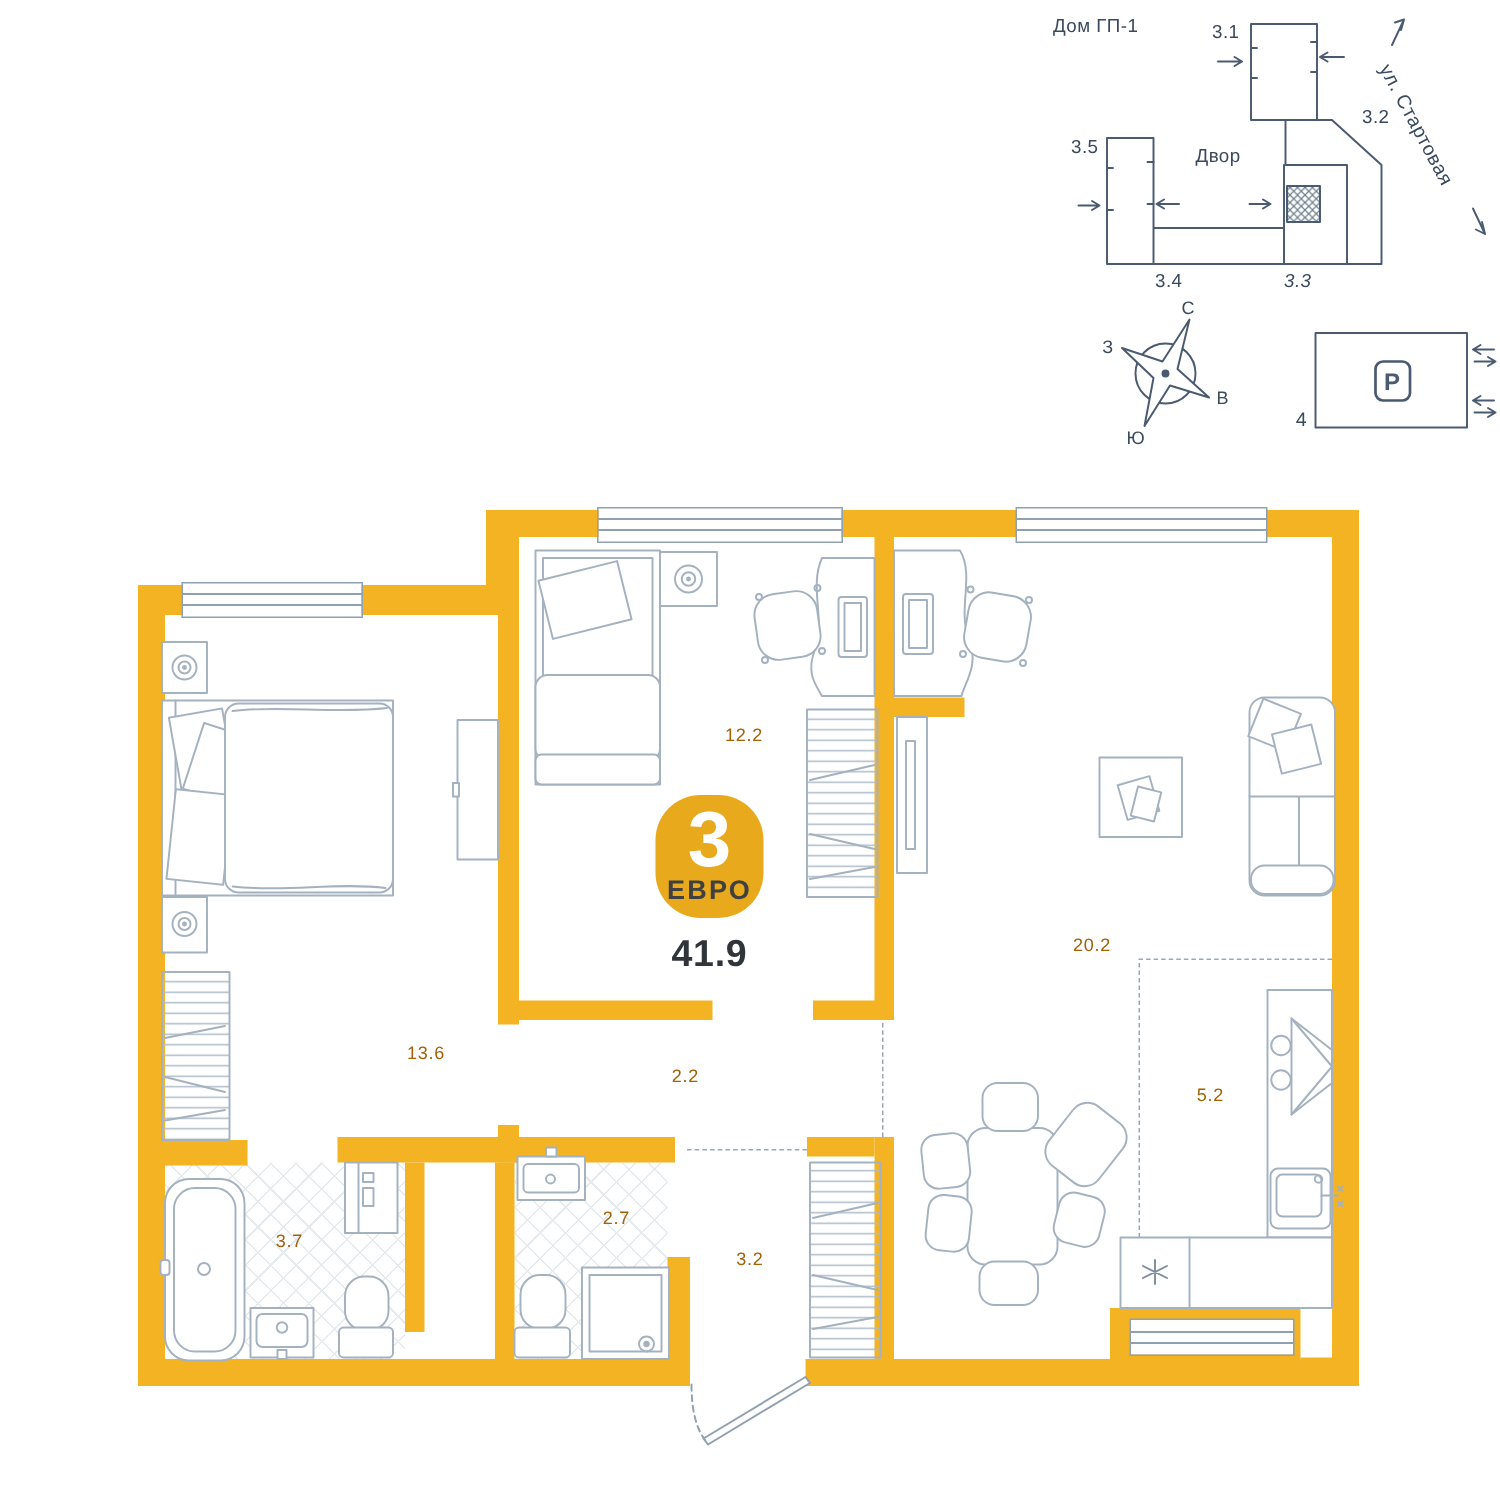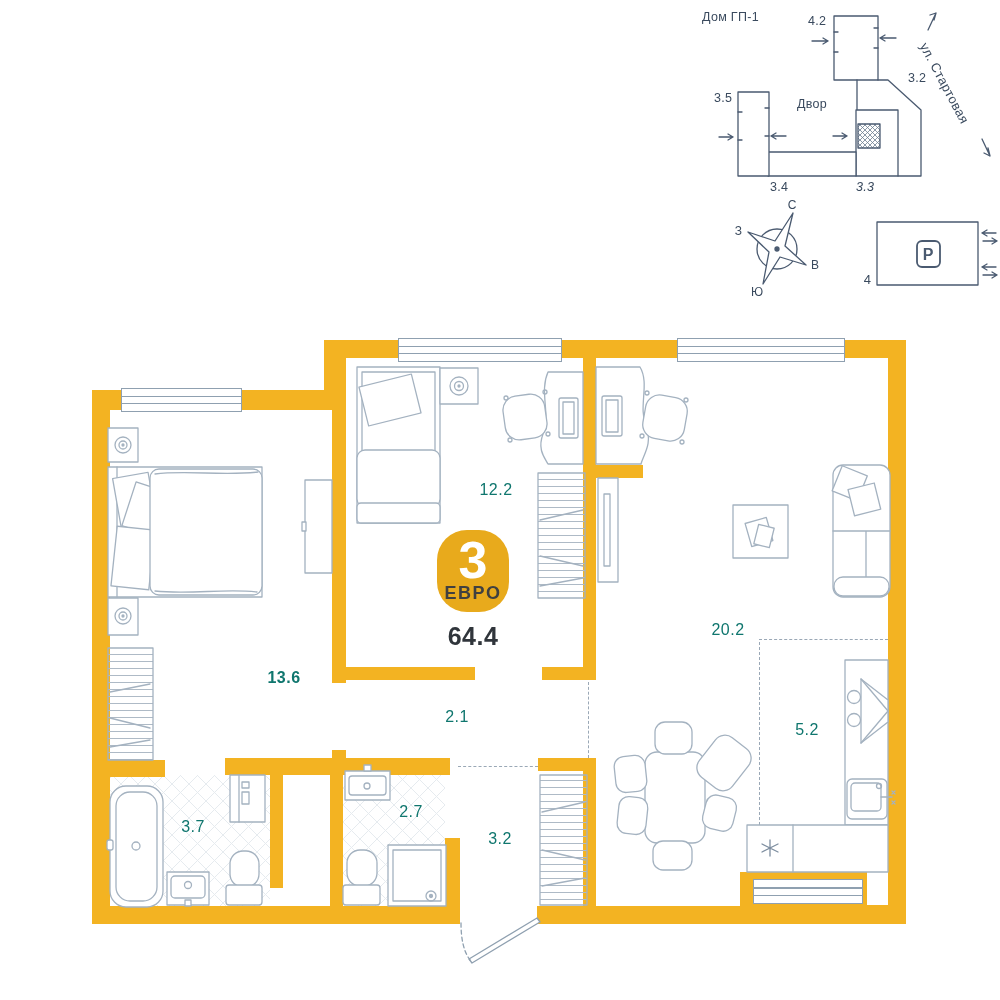--- a/index.html
+++ b/index.html
@@ -8,22 +8,22 @@
   .wall{position:absolute;background:#F3B322;}
   .tile{position:absolute;background:
         repeating-linear-gradient(45deg,transparent 0 11px,#E6EBEF 11px 12px),
         repeating-linear-gradient(-45deg,transparent 0 11px,#E6EBEF 11px 12px),#fff;}
   .window{position:absolute;box-sizing:border-box;border:1.5px solid #8FA0B0;
         background:linear-gradient(to bottom,#fff 0 30%,#8FA0B0 30% 36%,#fff 36% 62%,#8FA0B0 62% 68%,#fff 68% 100%);}
   .window.v4{background:linear-gradient(to bottom,#fff 0 32%,#8FA0B0 32% 38%,#fff 38% 64%,#8FA0B0 64% 70%,#fff 70% 100%);}
   .dash-v{position:absolute;width:0;border-left:1.6px dashed #9AA8B6;}
   .dash-h{position:absolute;height:0;border-top:1.6px dashed #9AA8B6;}
   svg.overlay{position:absolute;left:0;top:0;pointer-events:none;}
-  .room-label{position:absolute;transform:translate(-50%,-50%);font-size:16px;font-weight:400;
-        color:#0f766e;letter-spacing:.5px;white-space:nowrap;}
+  .room-label{position:absolute;transform:translate(-50%,-50%);font-size:12px;font-weight:400;
+        color:#a16207;letter-spacing:.5px;white-space:nowrap;}
   .site-label{position:absolute;font-size:12.5px;color:#3A4A5E;letter-spacing:.3px;white-space:nowrap;}
   .street-label{position:absolute;left:930px;top:40px;font-size:13px;color:#3A4A5E;letter-spacing:.4px;
         transform:rotate(62deg);transform-origin:0 0;white-space:nowrap;}
   .badge{position:absolute;left:437px;top:530px;width:72px;height:82px;border-radius:30px;
         background:#E8AA1C;display:flex;flex-direction:column;align-items:center;justify-content:center;}
   .badge-num{color:#fff;font-size:52px;font-weight:700;line-height:.85;}
   .badge-type{color:#404040;font-size:18px;font-weight:700;letter-spacing:1.5px;margin-top:1px;}
   .total-area{position:absolute;left:437px;top:622px;width:72px;text-align:center;
         font-size:25px;font-weight:700;color:#30353B;letter-spacing:.5px;}
 </style>
@@ -304,37 +304,37 @@
       <text x="871" y="284" font-size="13" fill="#3A4A5E" stroke="none" text-anchor="end">4</text>
       <g fill="none">
         <path d="M996,233 L982,233 M982,233 L987,230 M982,233 L987,236"></path>
         <path d="M983,241 L997,241 M997,241 L992,238 M997,241 L992,244"></path>
         <path d="M996,267 L982,267 M982,267 L987,264 M982,267 L987,270"></path>
         <path d="M983,275 L997,275 M997,275 L992,272 M997,275 L992,278"></path>
       </g>
     </g>
   </svg>
 
-  <div class="room-label" style="left:284px;top:678px;font-weight:bold;">13.6</div>
+  <div class="room-label" style="left:284px;top:702px;">13.6</div>
   <div class="room-label" style="left:496px;top:490px;">12.2</div>
   <div class="room-label" style="left:728px;top:630px;">20.2</div>
-  <div class="room-label" style="left:457px;top:717px;">2.1</div>
+  <div class="room-label" style="left:457px;top:717px;">2.2</div>
   <div class="room-label" style="left:500px;top:839px;">3.2</div>
   <div class="room-label" style="left:193px;top:827px;">3.7</div>
   <div class="room-label" style="left:411px;top:812px;">2.7</div>
   <div class="room-label" style="left:807px;top:730px;">5.2</div>
 
   <div class="site-label" style="left:702px;top:10px;">Дом ГП-1</div>
   <div class="site-label" style="left:797px;top:97px;">Двор</div>
   <div class="street-label">ул. Стартовая</div>
-  <div class="site-label" style="left:808px;top:14px;">4.2</div>
+  <div class="site-label" style="left:808px;top:14px;">3.1</div>
   <div class="site-label" style="left:908px;top:71px;">3.2</div>
   <div class="site-label" style="left:856px;top:180px;font-style:italic;">3.3</div>
   <div class="site-label" style="left:770px;top:180px;">3.4</div>
   <div class="site-label" style="left:714px;top:91px;">3.5</div>
 
   <div class="badge">
     <div class="badge-num">3</div>
     <div class="badge-type">ЕВРО</div>
   </div>
-  <div class="total-area">64.4</div>
+  <div class="total-area">41.9</div>
 
 </div>
 
 </body></html>

